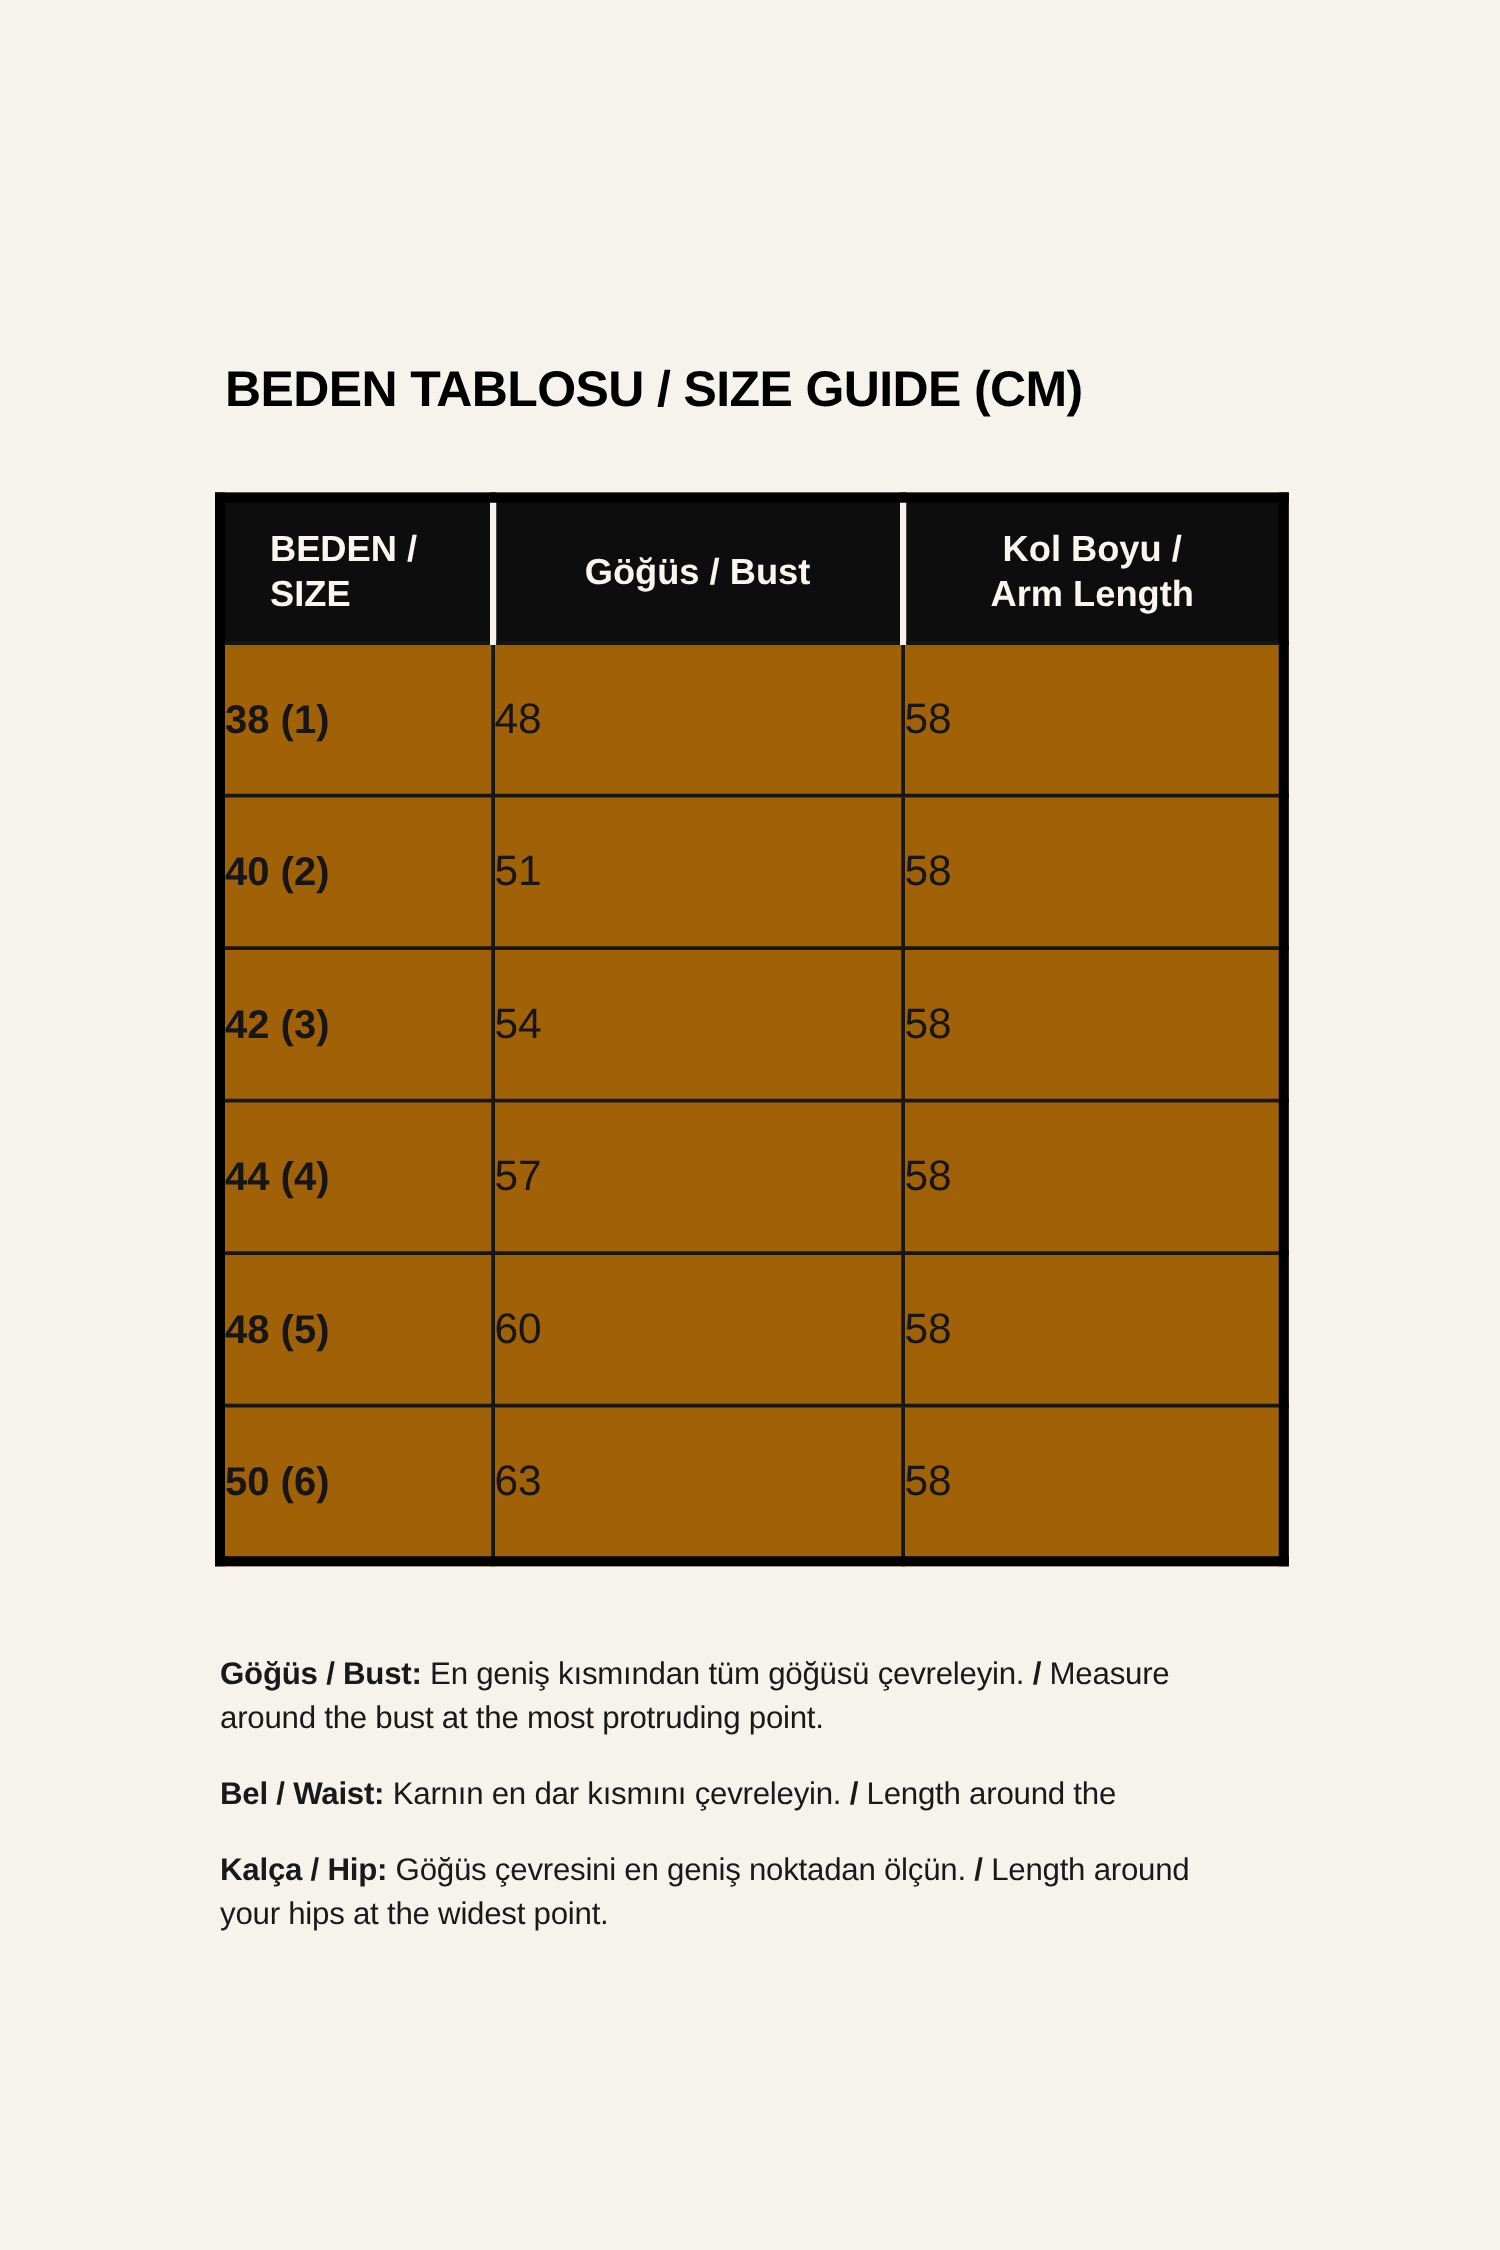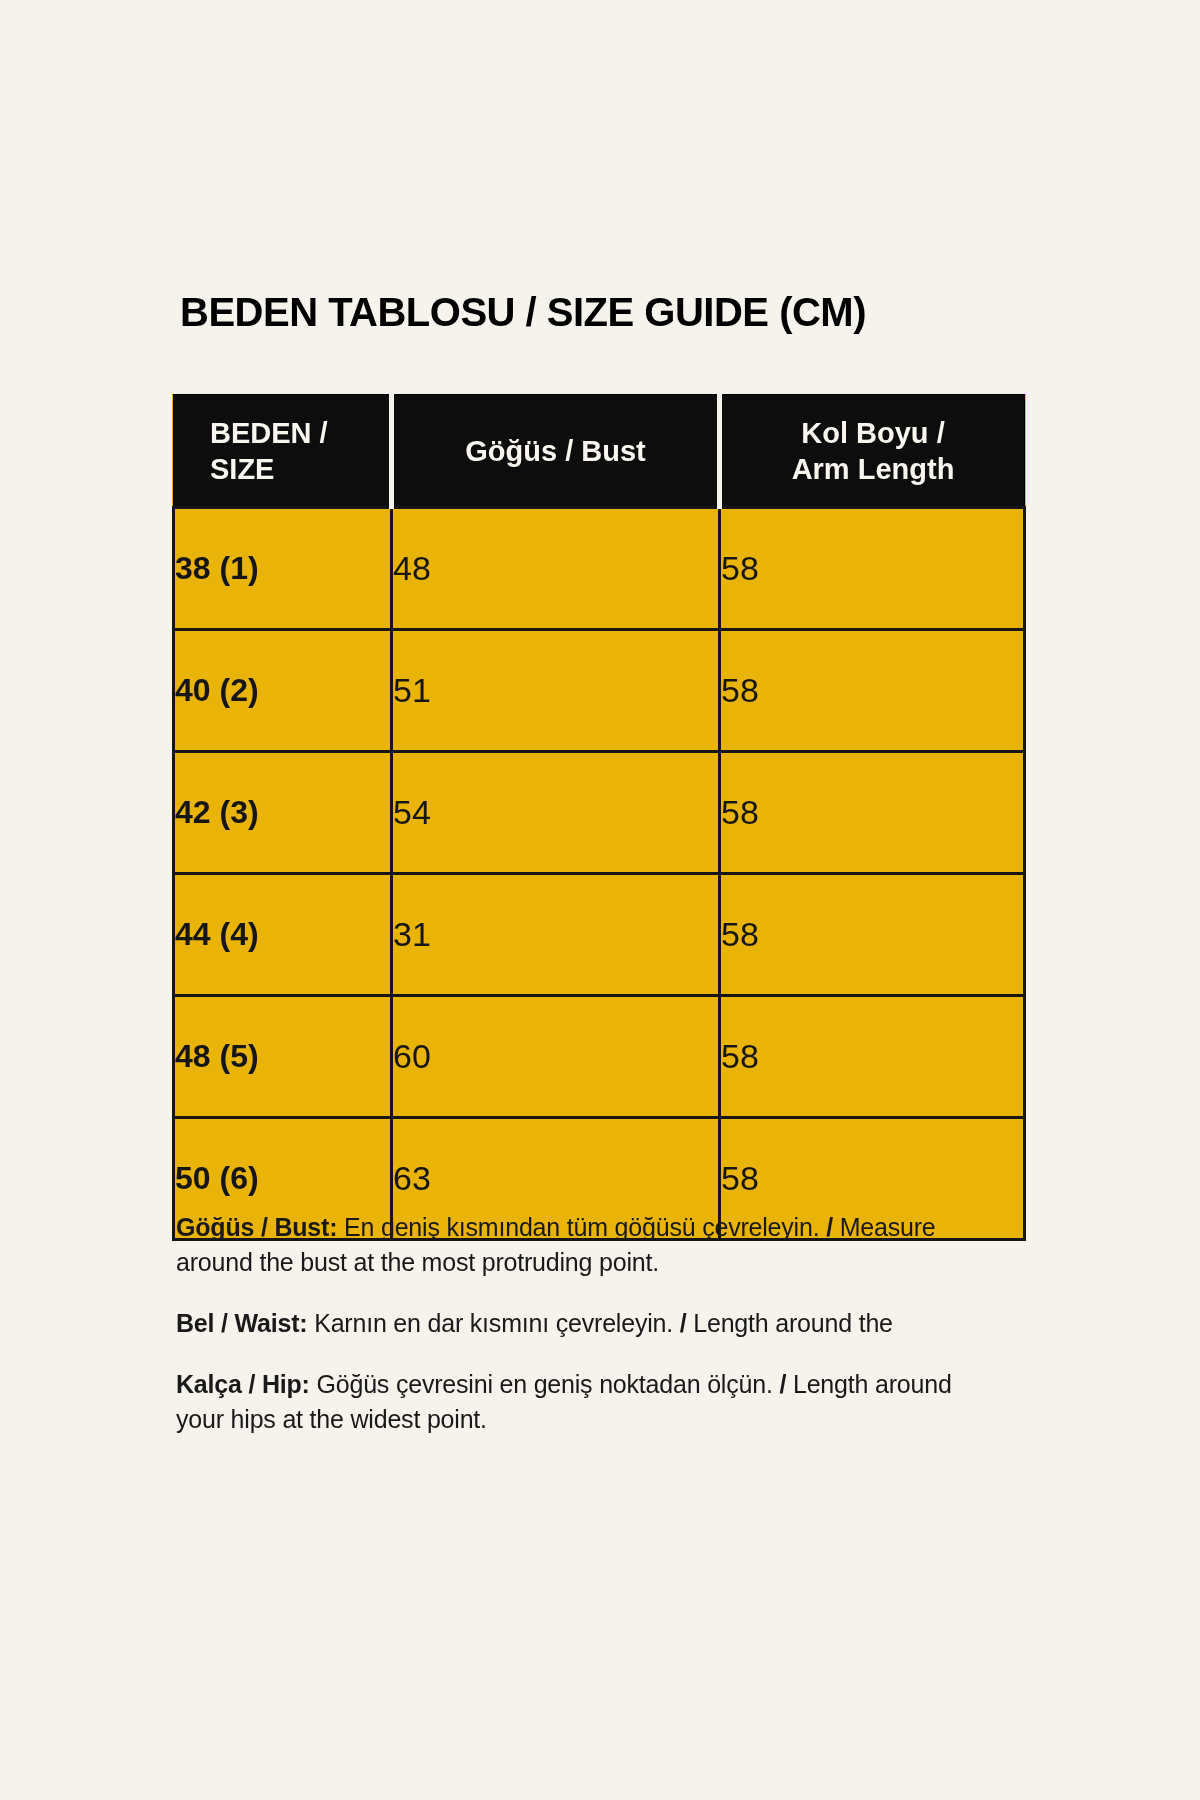--- a/index.html
+++ b/index.html
@@ -28,22 +28,22 @@
     color: #000000;
   }
 
   table.size-table {
     position: absolute;
     left: 172px;
     top: 394px;
     width: 851px;
     border-collapse: collapse;
     table-layout: fixed;
-    background: #eab308;
-    border: 1px solid #000000;
+    background: #a16207;
+    border: 8px solid #000000;
   }
   col.c1 { width: 218px; }
   col.c2 { width: 328px; }
   col.c3 { width: 305px; }
 
   th {
     height: 111px;
     background: #0d0d0d;
     color: #f8f6ef;
     font-size: 29px;
@@ -68,21 +68,21 @@
     padding: 0;
   }
   td.size {
     font-weight: 700;
     font-size: 32px;
   }
 
   .notes {
     position: absolute;
     left: 176px;
-    top: 1210px;
+    top: 1322px;
     width: 820px;
   }
   .note { margin: 0 0 26px 0; }
   .nline {
     font-size: 25px;
     line-height: 35px;
     white-space: nowrap;
     color: #191919;
     letter-spacing: -0.2px;
   }
@@ -125,21 +125,21 @@
         <td>51</td>
         <td>58</td>
       </tr>
       <tr>
         <td class="size">42 (3)</td>
         <td>54</td>
         <td>58</td>
       </tr>
       <tr>
         <td class="size">44 (4)</td>
-        <td>31</td>
+        <td>57</td>
         <td>58</td>
       </tr>
       <tr>
         <td class="size">48 (5)</td>
         <td>60</td>
         <td>58</td>
       </tr>
       <tr>
         <td class="size">50 (6)</td>
         <td>63</td>

